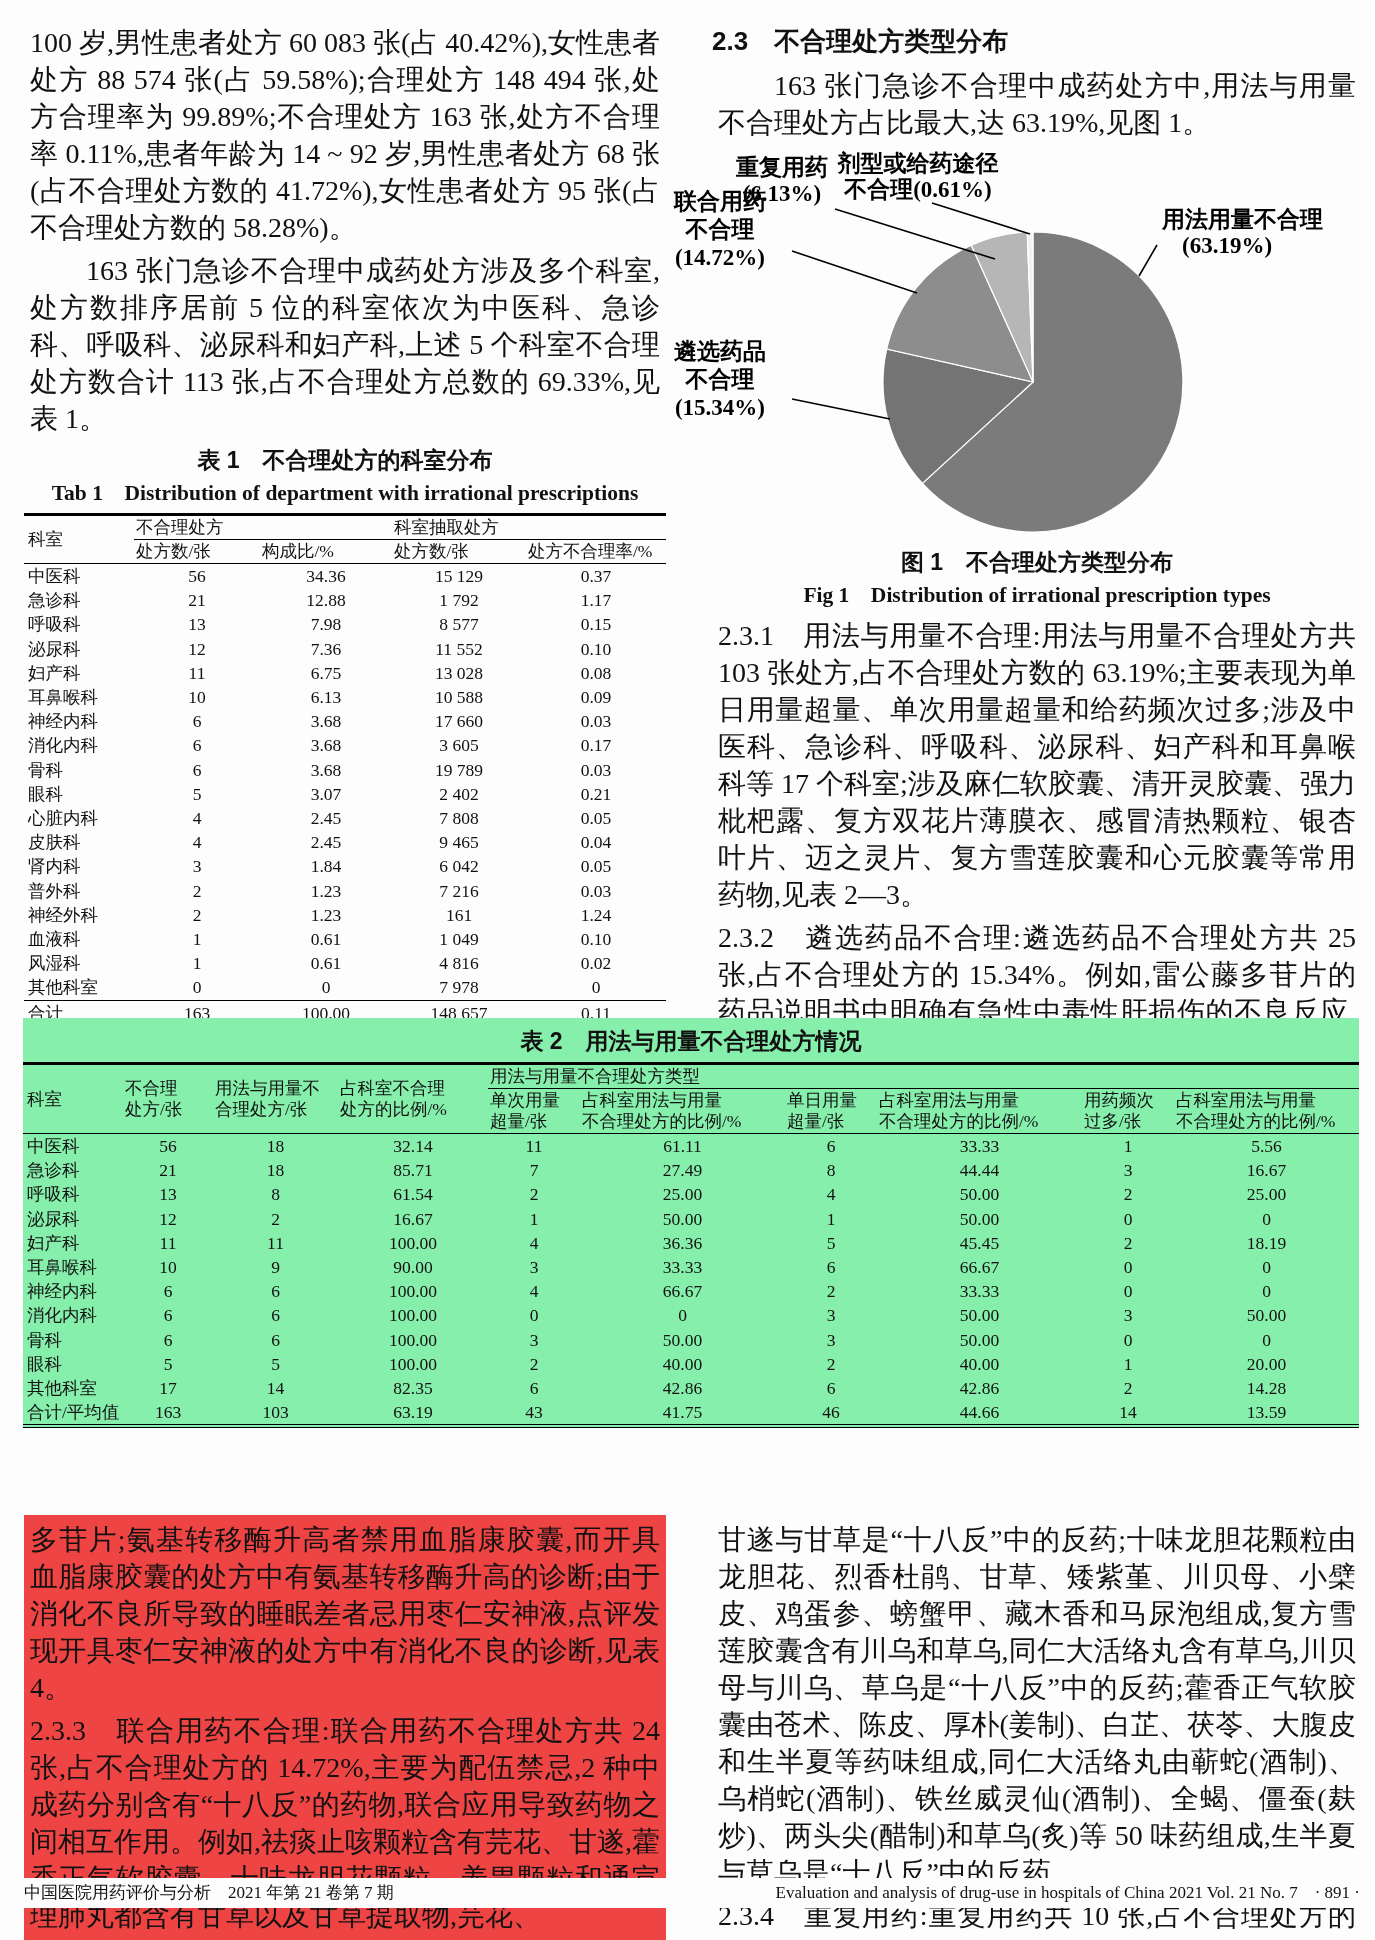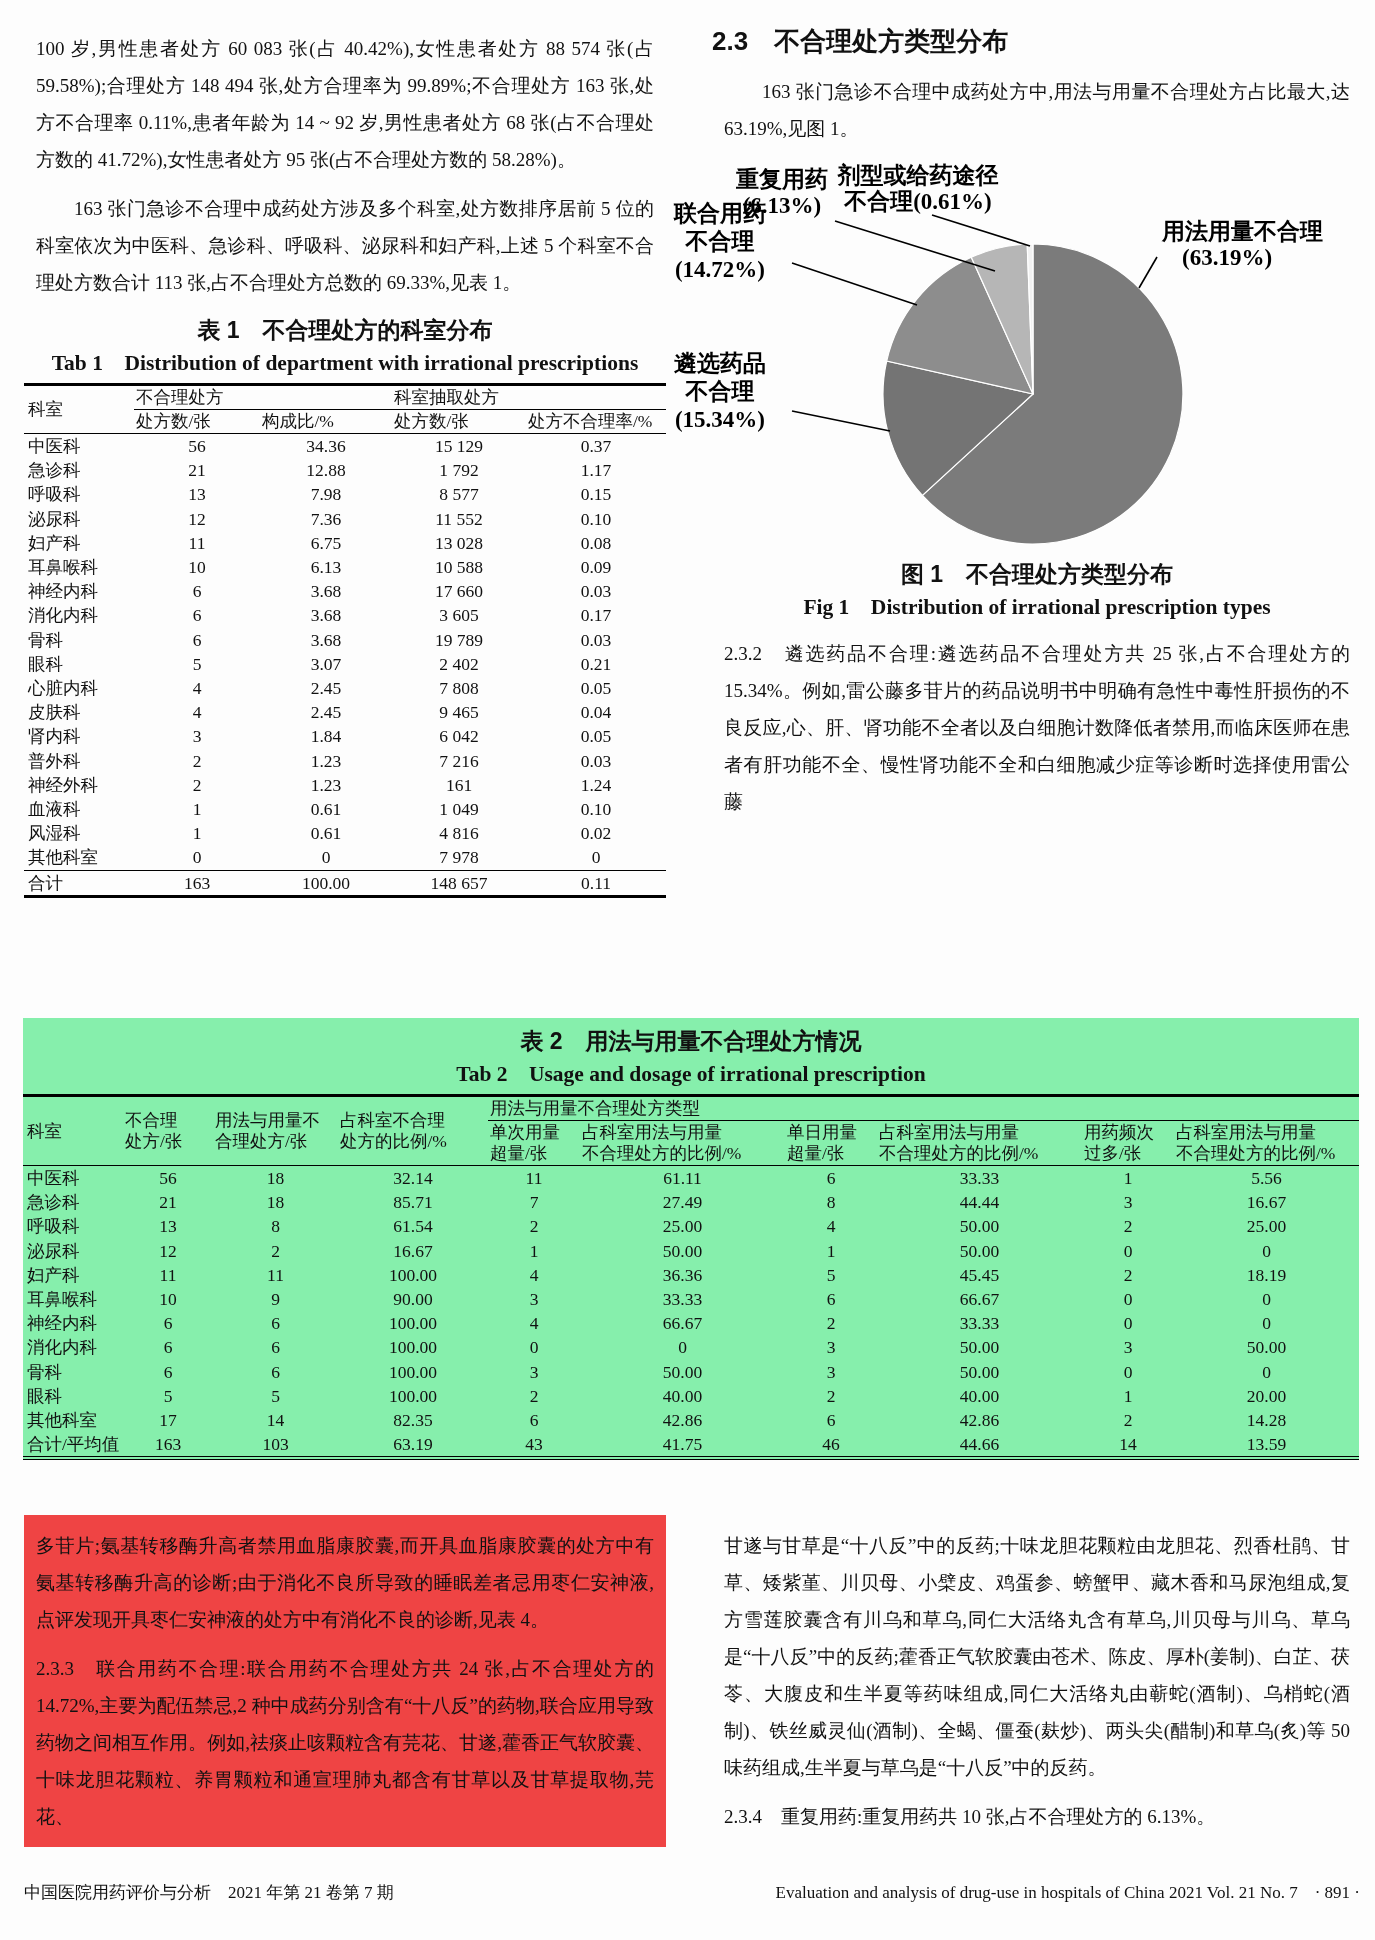--- a/index.html
+++ b/index.html
@@ -6,21 +6,21 @@
   .page{position:relative;width:1375px;height:1940px;background:#fdfdfd;
         font-family:"Liberation Serif","DejaVu Serif",serif;color:#111;overflow:hidden;}
   .col{position:absolute;z-index:1;}
   #col-left-top{left:24px;top:18px;width:642px;}
   #col-right-top{left:712px;top:18px;width:650px;}
   #table2-block{position:absolute;left:23px;top:1018px;width:1336px;z-index:2;background:#86efac;}
   #col-left-bottom{left:24px;top:1515px;width:642px;z-index:2;background:#ef4444;}
   #col-right-bottom{left:712px;top:1515px;width:650px;z-index:2;background:#fdfdfd;}
   #footer{position:absolute;left:24px;top:1878px;width:1336px;z-index:3;background:#fdfdfd;
           display:flex;justify-content:space-between;font-size:17px;line-height:30px;}
-  .body{font-size:19px;line-height:37px;text-align:justify;margin:12px;}
+  .body{font-size:28px;line-height:37px;text-align:justify;margin:6px;}
   .indent{text-indent:2em;}
   .sec{font-size:26px;line-height:40px;font-weight:700;margin:3px 0 2px 0;
        font-family:"Liberation Sans","DejaVu Sans",sans-serif;}
   .tbl-title-zh,.fig-cap-zh{font-family:"Liberation Sans","DejaVu Sans",sans-serif;
        font-weight:700;font-size:23px;line-height:34px;text-align:center;margin-top:6px;}
   .tbl-title-en,.fig-cap-en{font-weight:700;font-size:21.5px;line-height:32px;text-align:center;white-space:nowrap;}
   .datatable{border-collapse:collapse;width:100%;font-size:17.5px;margin-top:4px;
              border-top:3px solid #000;}
   #table1{border-bottom:3px solid #000;}
   #table2{border-bottom:4px double #000;}
@@ -219,26 +219,26 @@
         <text x="70" y="212" text-anchor="middle" class="pie-label"><tspan x="70" dy="0">遴选药品</tspan><tspan x="70" dy="28">不合理</tspan><tspan x="70" dy="28">(15.34%)</tspan></text>
         <line x1="142" y1="104" x2="267" y2="146" class="leader"></line>
         <text x="70" y="62" text-anchor="middle" class="pie-label"><tspan x="70" dy="0">联合用药</tspan><tspan x="70" dy="28">不合理</tspan><tspan x="70" dy="28">(14.72%)</tspan></text>
         <line x1="185" y1="62" x2="345" y2="112" class="leader"></line>
         <text x="132" y="28" text-anchor="middle" class="pie-label"><tspan x="132" dy="0">重复用药</tspan><tspan x="132" dy="26">(6.13%)</tspan></text>
         <line x1="282" y1="56" x2="380" y2="87" class="leader"></line>
         <text x="268" y="24" text-anchor="middle" class="pie-label"><tspan x="268" dy="0">剂型或给药途径</tspan><tspan x="268" dy="26">不合理(0.61%)</tspan></text>
       </svg>
     <div class="fig-cap-zh">图 1　不合理处方类型分布</div>
     <div class="fig-cap-en">Fig 1　Distribution of irrational prescription types</div>
+    <p class="body">2.3.1　用法与用量不合理:用法与用量不合理处方共 103 张处方,占不合理处方数的 63.19%;主要表现为单日用量超量、单次用量超量和给药频次过多;涉及中医科、急诊科、呼吸科、泌尿科、妇产科和耳鼻喉科等 17 个科室;涉及麻仁软胶囊、清开灵胶囊、强力枇杷露、复方双花片薄膜衣、感冒清热颗粒、银杏叶片、迈之灵片、复方雪莲胶囊和心元胶囊等常用药物,见表 2—3。</p>
     <p class="body">2.3.2　遴选药品不合理:遴选药品不合理处方共 25 张,占不合理处方的 15.34%。例如,雷公藤多苷片的药品说明书中明确有急性中毒性肝损伤的不良反应,心、肝、肾功能不全者以及白细胞计数降低者禁用,而临床医师在患者有肝功能不全、慢性肾功能不全和白细胞减少症等诊断时选择使用雷公藤</p>
   </section>
 
   <section id="table2-block">
     <div class="tbl-title-zh">表 2　用法与用量不合理处方情况</div>
-    <div class="tbl-title-en">Tab 2　Usage and dosage of irrational prescription</div>
     <table class="datatable" id="table2">
       <colgroup>
         <col style="width:100px">
           <col style="width:90px">
           <col style="width:125px">
           <col style="width:150px">
         <col style="width:92px">
           <col style="width:205px">
           <col style="width:92px">
           <col style="width:205px">

